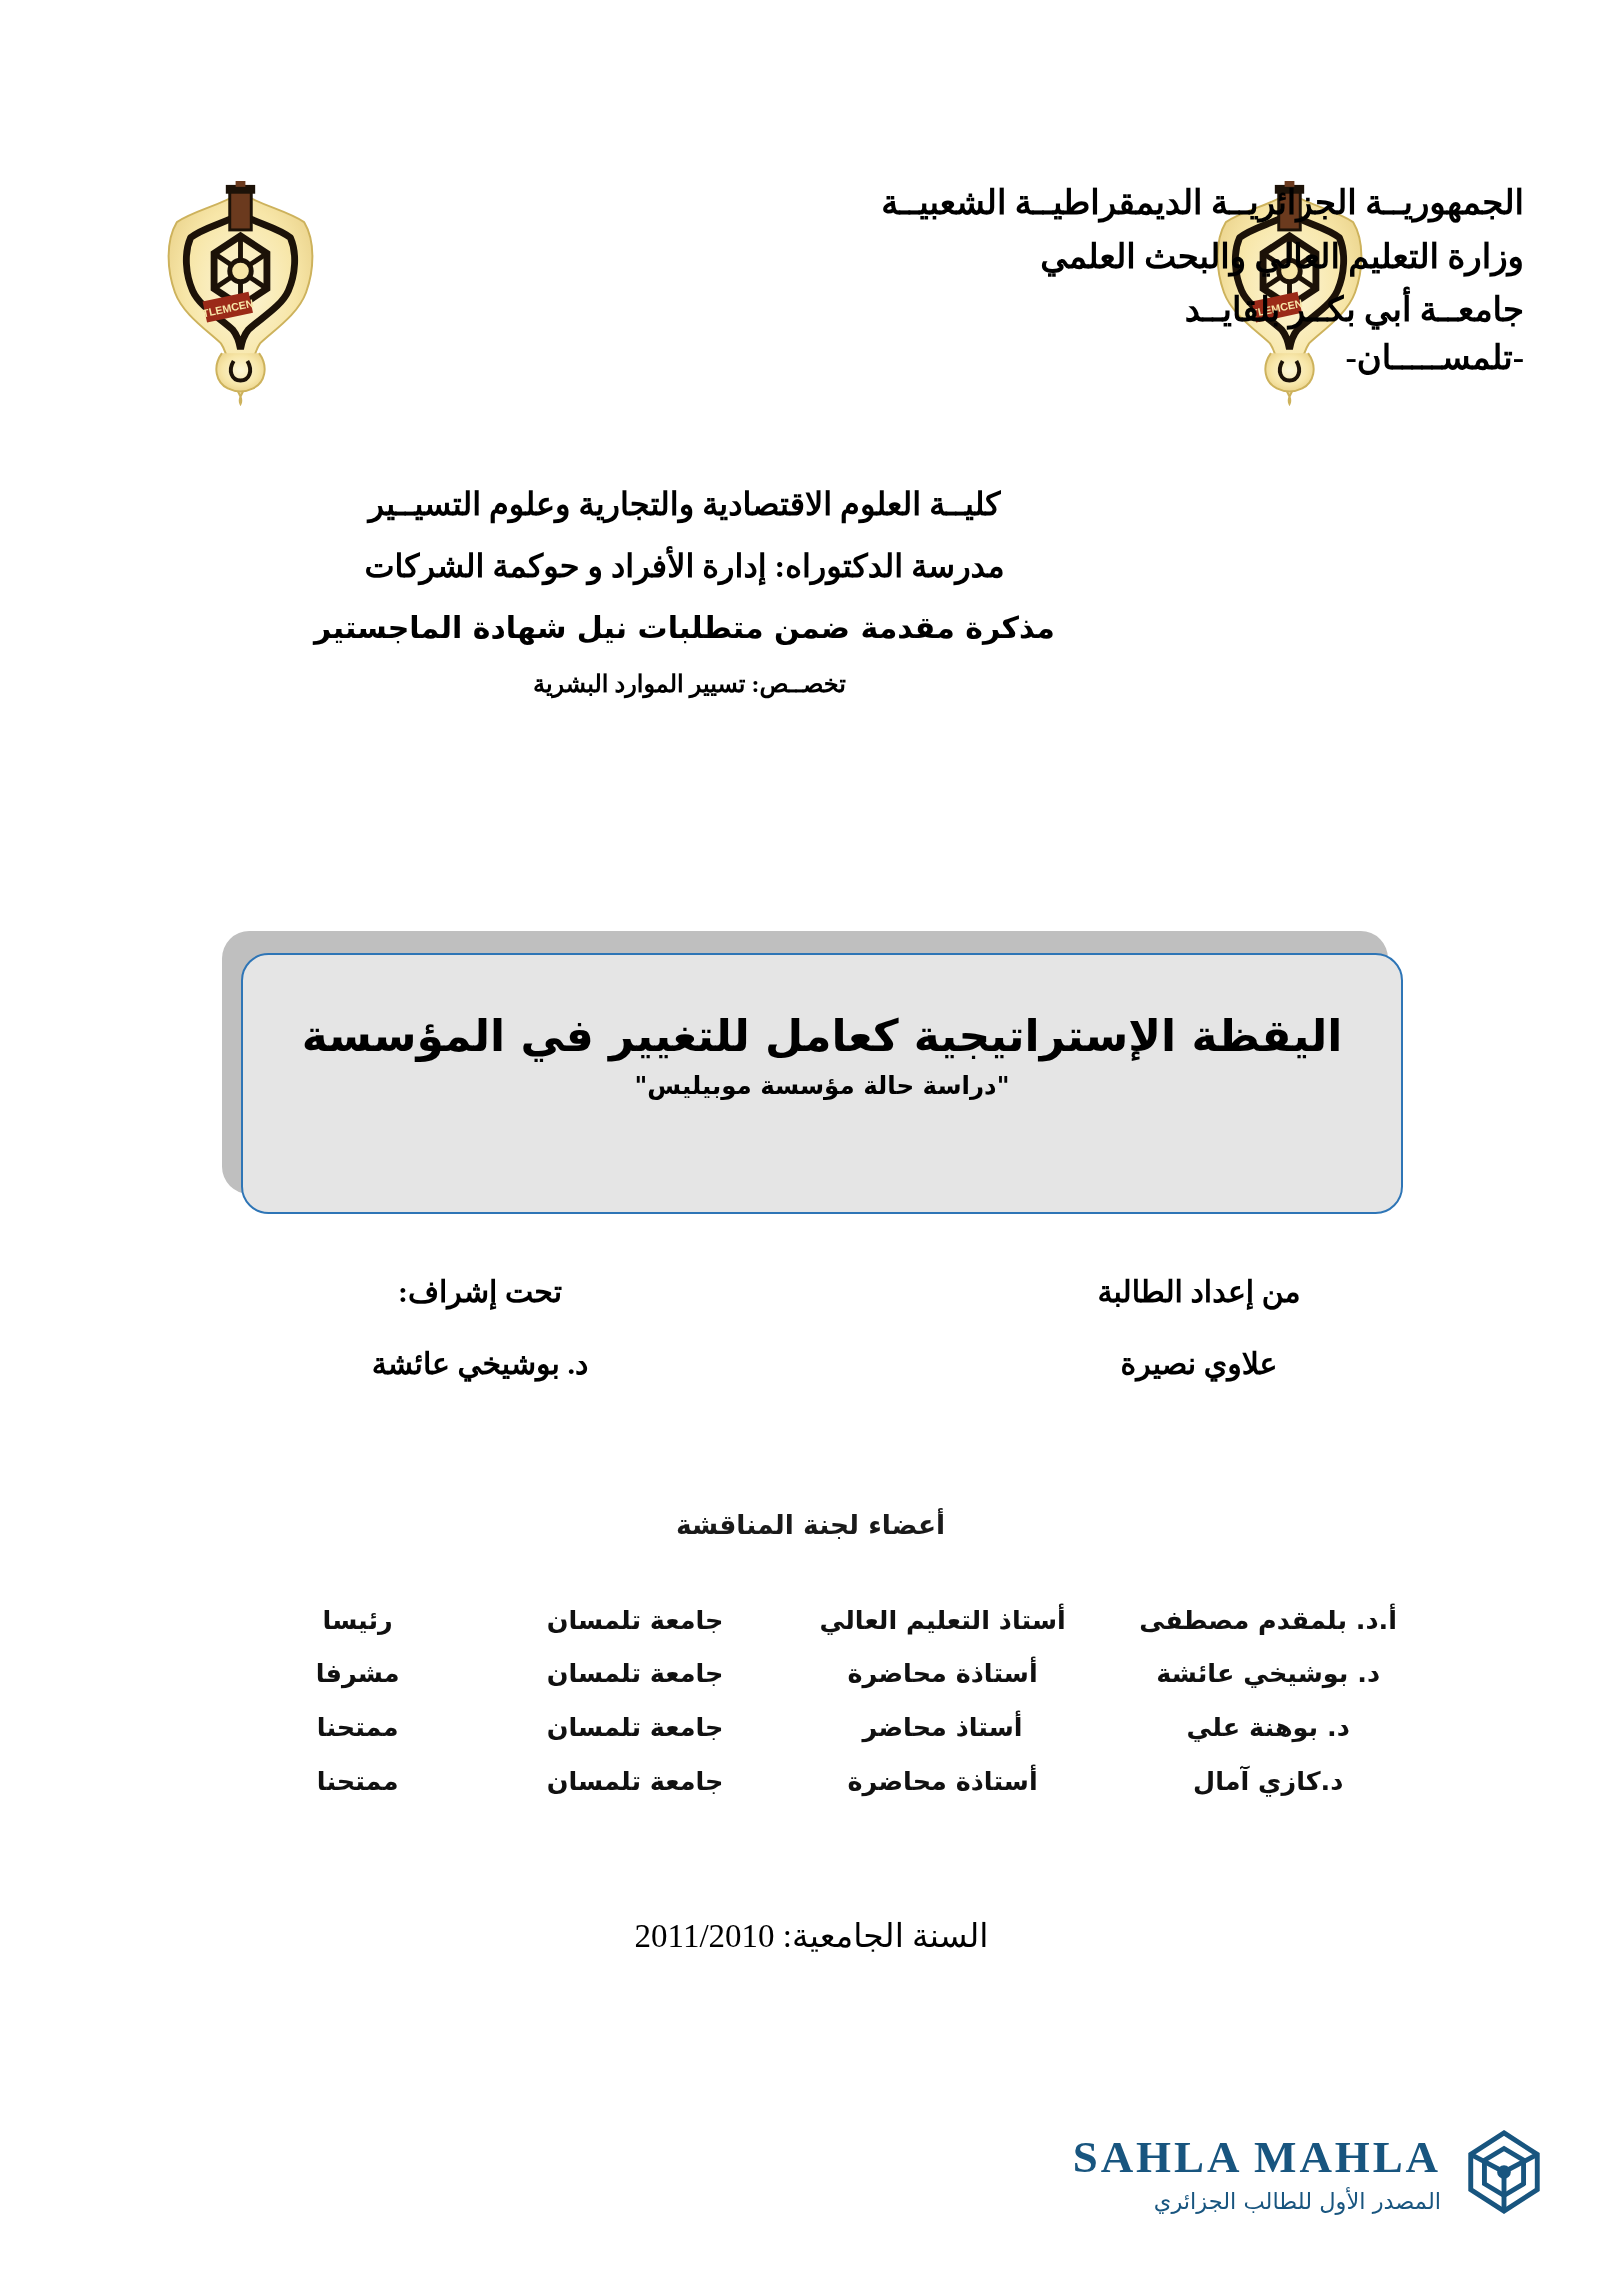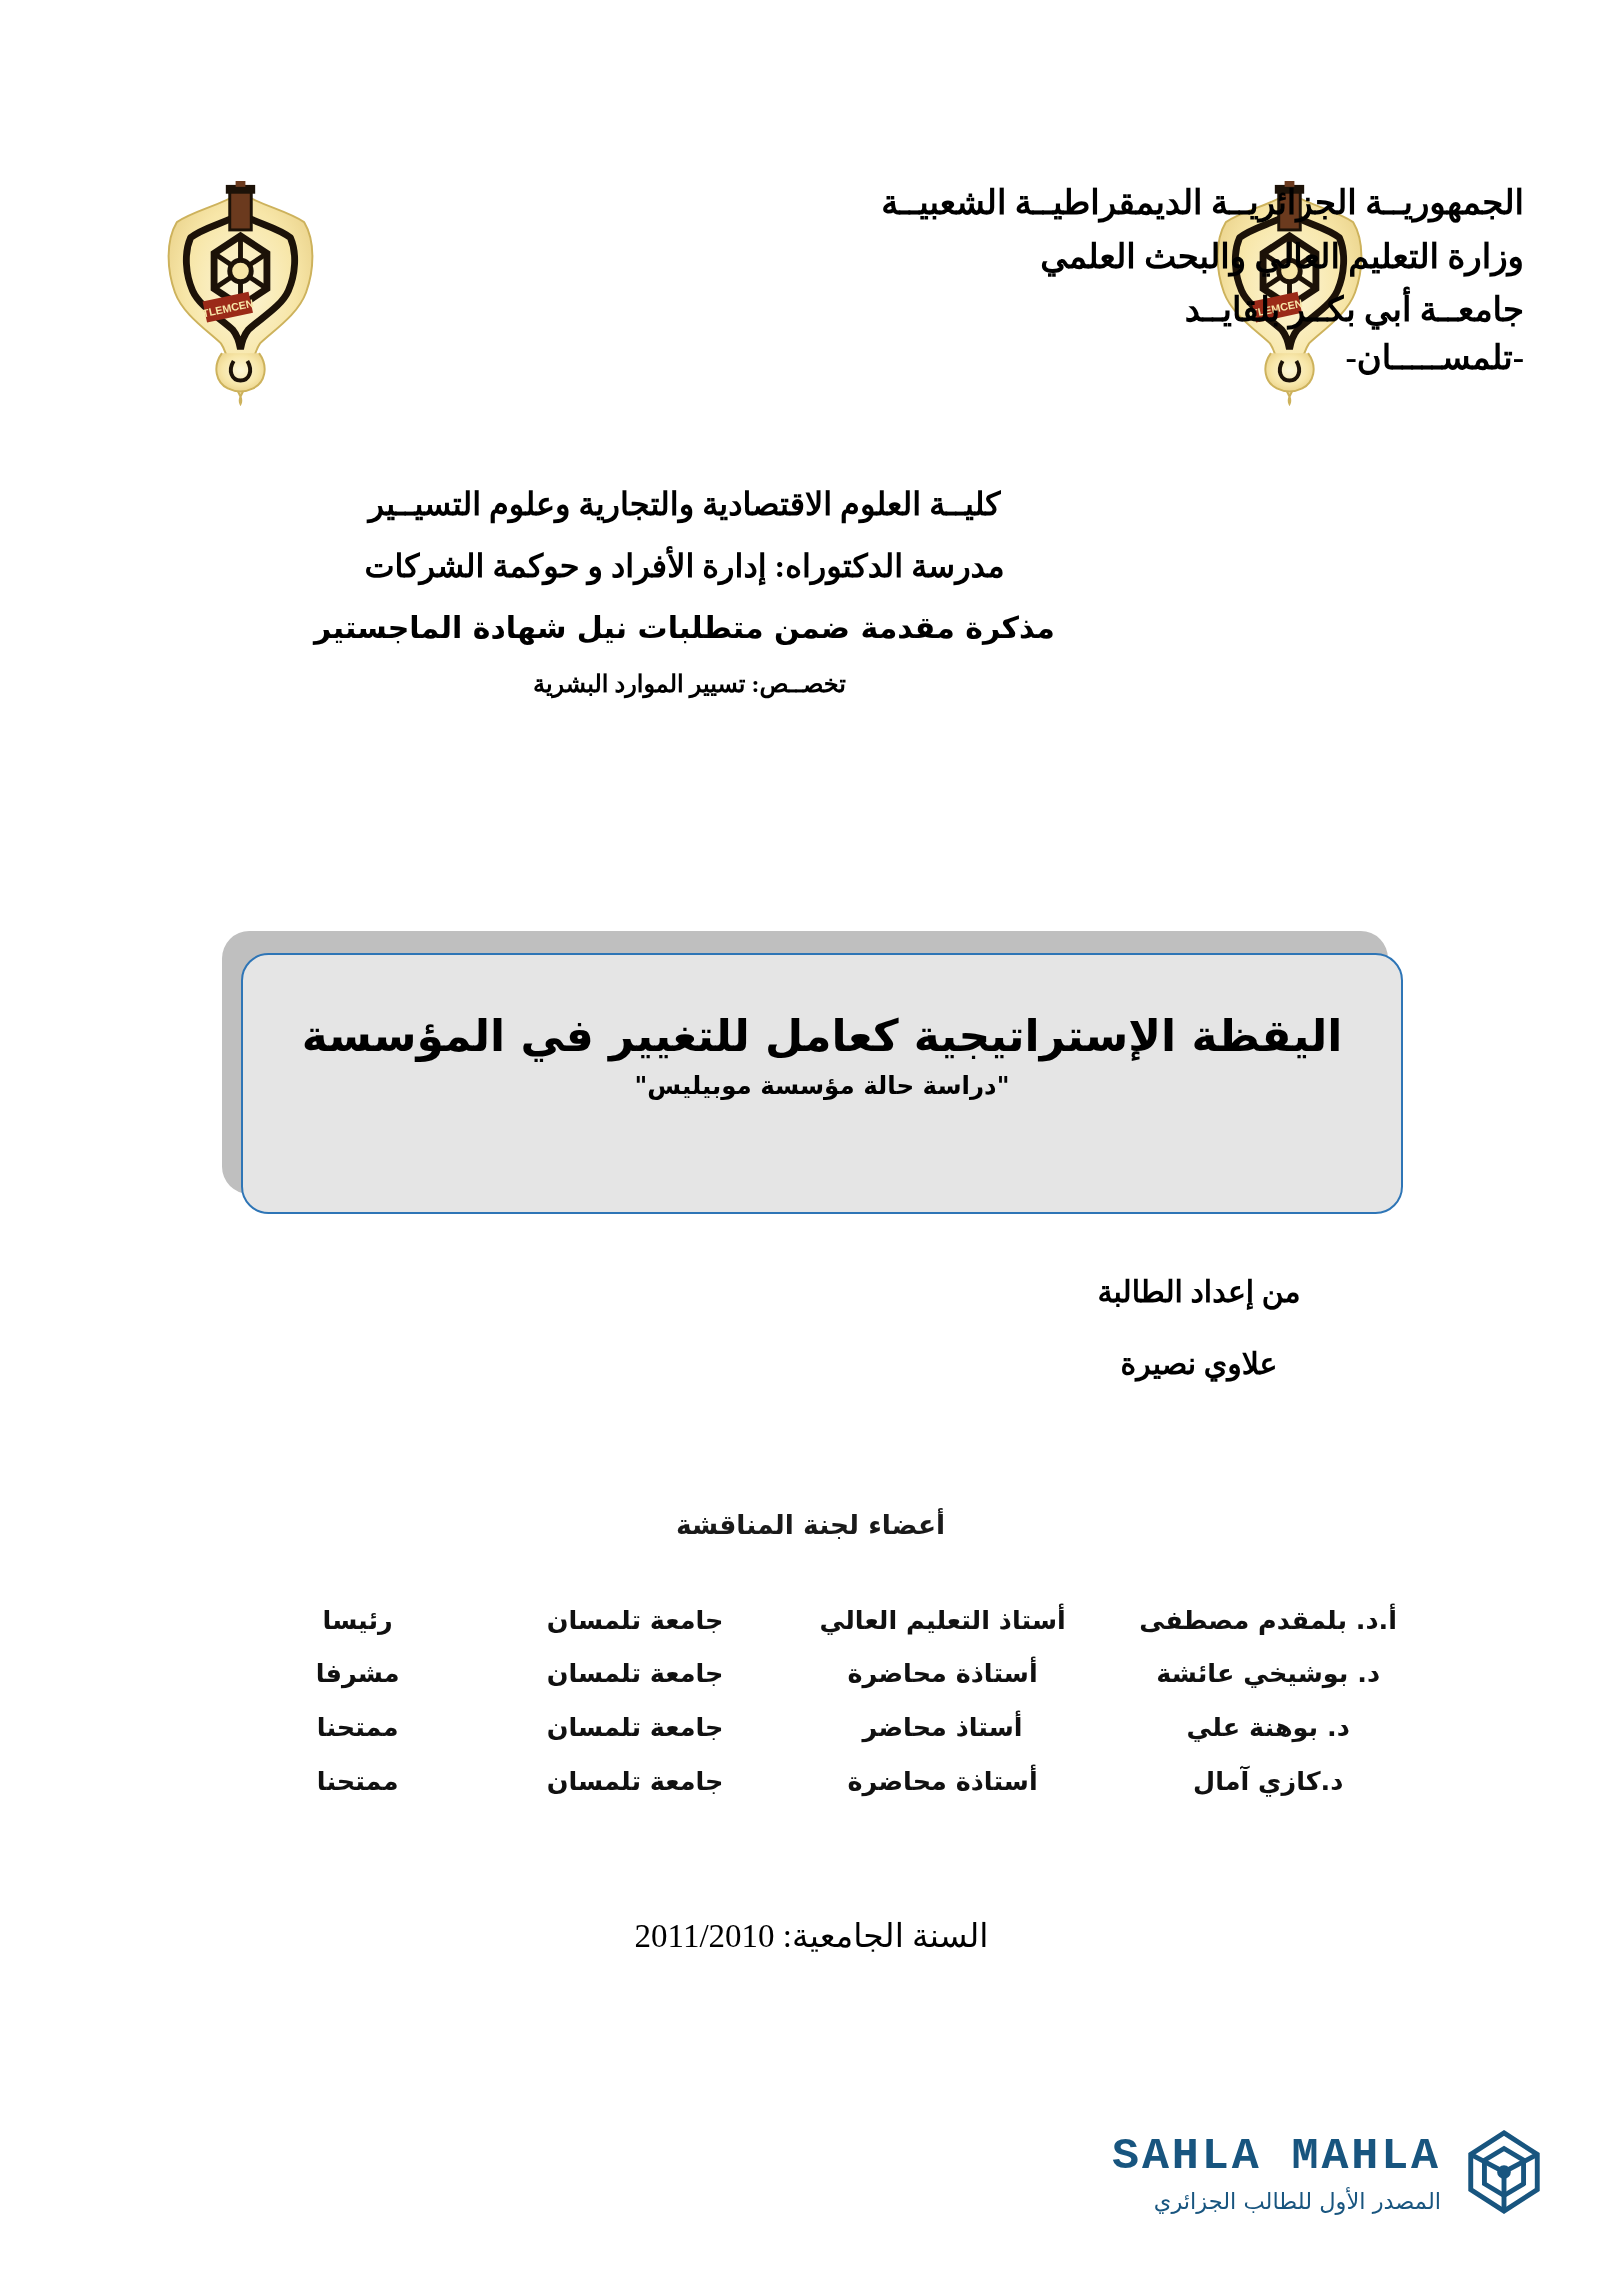--- a/index.html
+++ b/index.html
@@ -177,21 +177,21 @@
     position: absolute;
     left: 1039px;
     top: 2127px;
     width: 510px;
     height: 118px;
   }
   .wm-name {
     position: absolute;
     right: 108px;
     top: 3.9px;
-    font-family: Liberation Mono, monospace;
+    font-family: Liberation Serif, serif;
     font-weight: bold;
     font-size: 45px;
     letter-spacing: 2.9px;
     color: #18557f;
     white-space: nowrap;
   }
   .wm-sub {
     position: absolute;
     right: 108px;
     top: 61px;
@@ -302,20 +302,24 @@
   <div class="title-box">
     <div class="title-main">اليقظة الإستراتيجية كعامل للتغيير في المؤسسة</div>
     <div class="title-sub">"دراسة حالة مؤسسة موبيليس"</div>
   </div>
 
   <div class="people">
     <div class="col col-student">
       <div class="ppl-label">من إعداد الطالبة</div>
       <div class="ppl-name">علاوي نصيرة</div>
     </div>
+    <div class="col col-sup">
+      <div class="ppl-label">تحت إشراف:</div>
+      <div class="ppl-name">د. بوشيخي عائشة</div>
+    </div>
   </div>
 
   <div class="jury-title">أعضاء لجنة المناقشة</div>
 
   <table class="jury-table">
     <tbody>
       <tr>
         <td class="jc-name">أ.د. بلمقدم مصطفى</td>
         <td class="jc-rank">أستاذ التعليم العالي</td>
         <td class="jc-univ">جامعة تلمسان</td>

